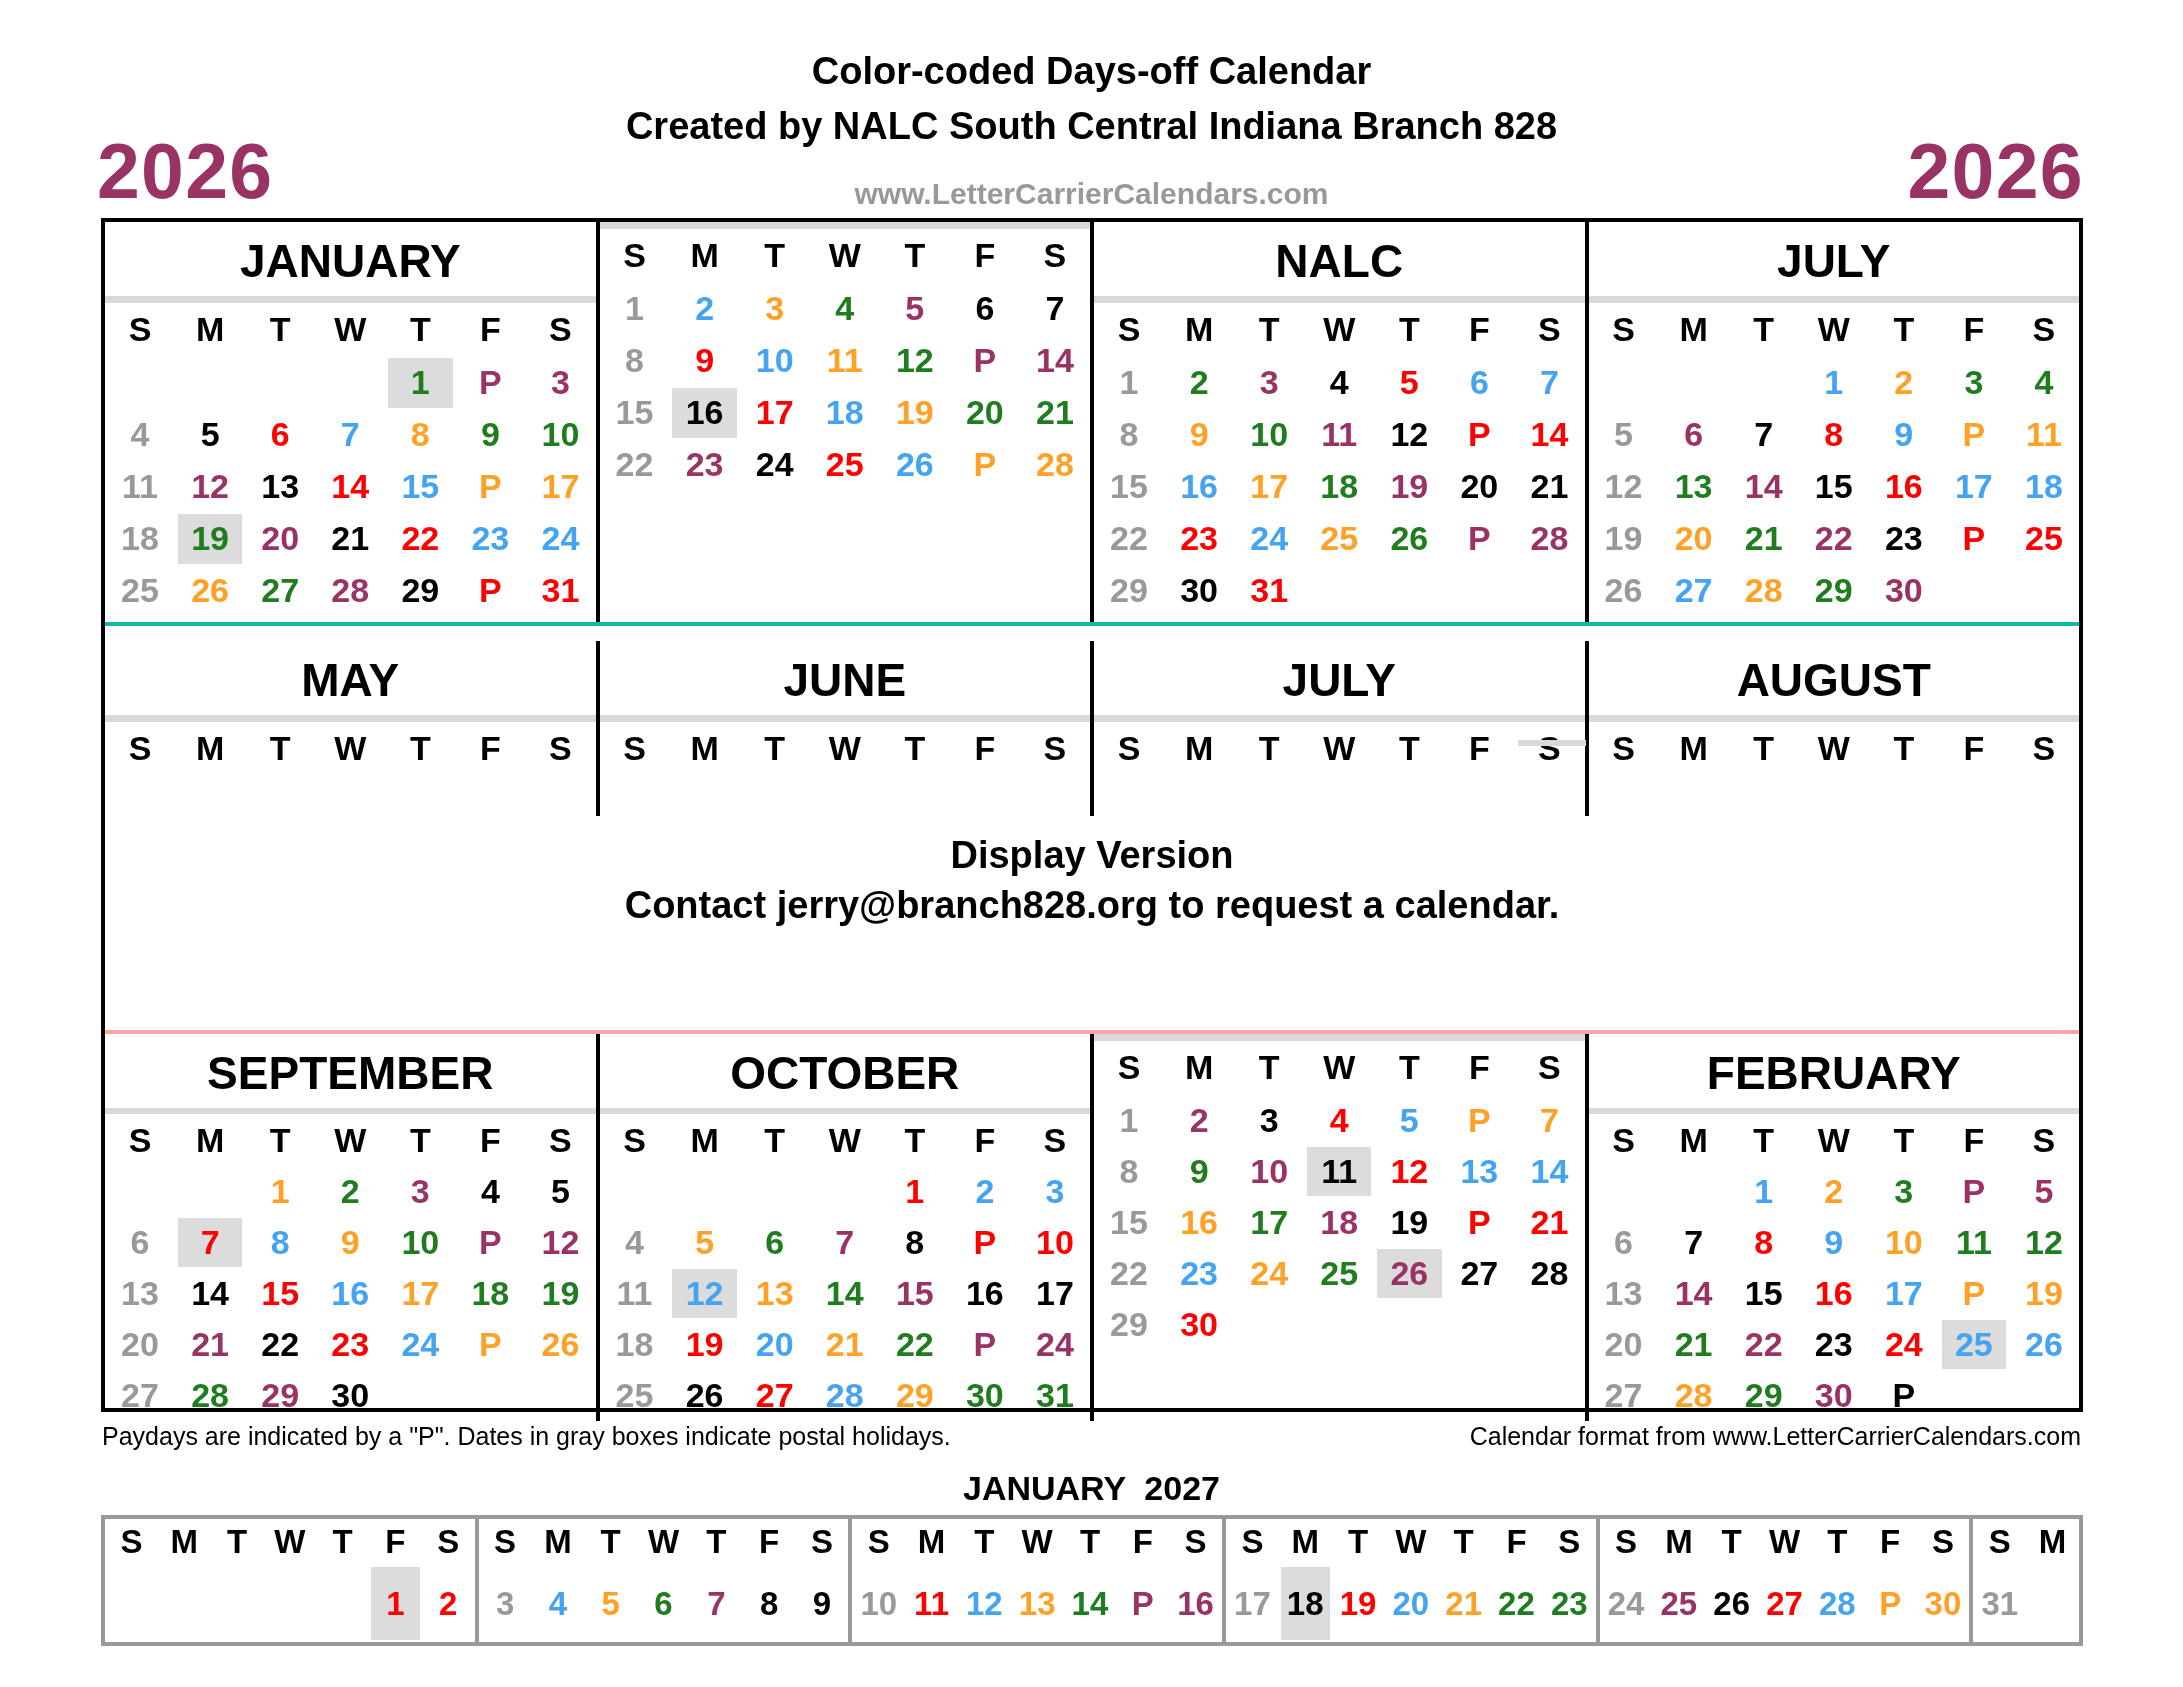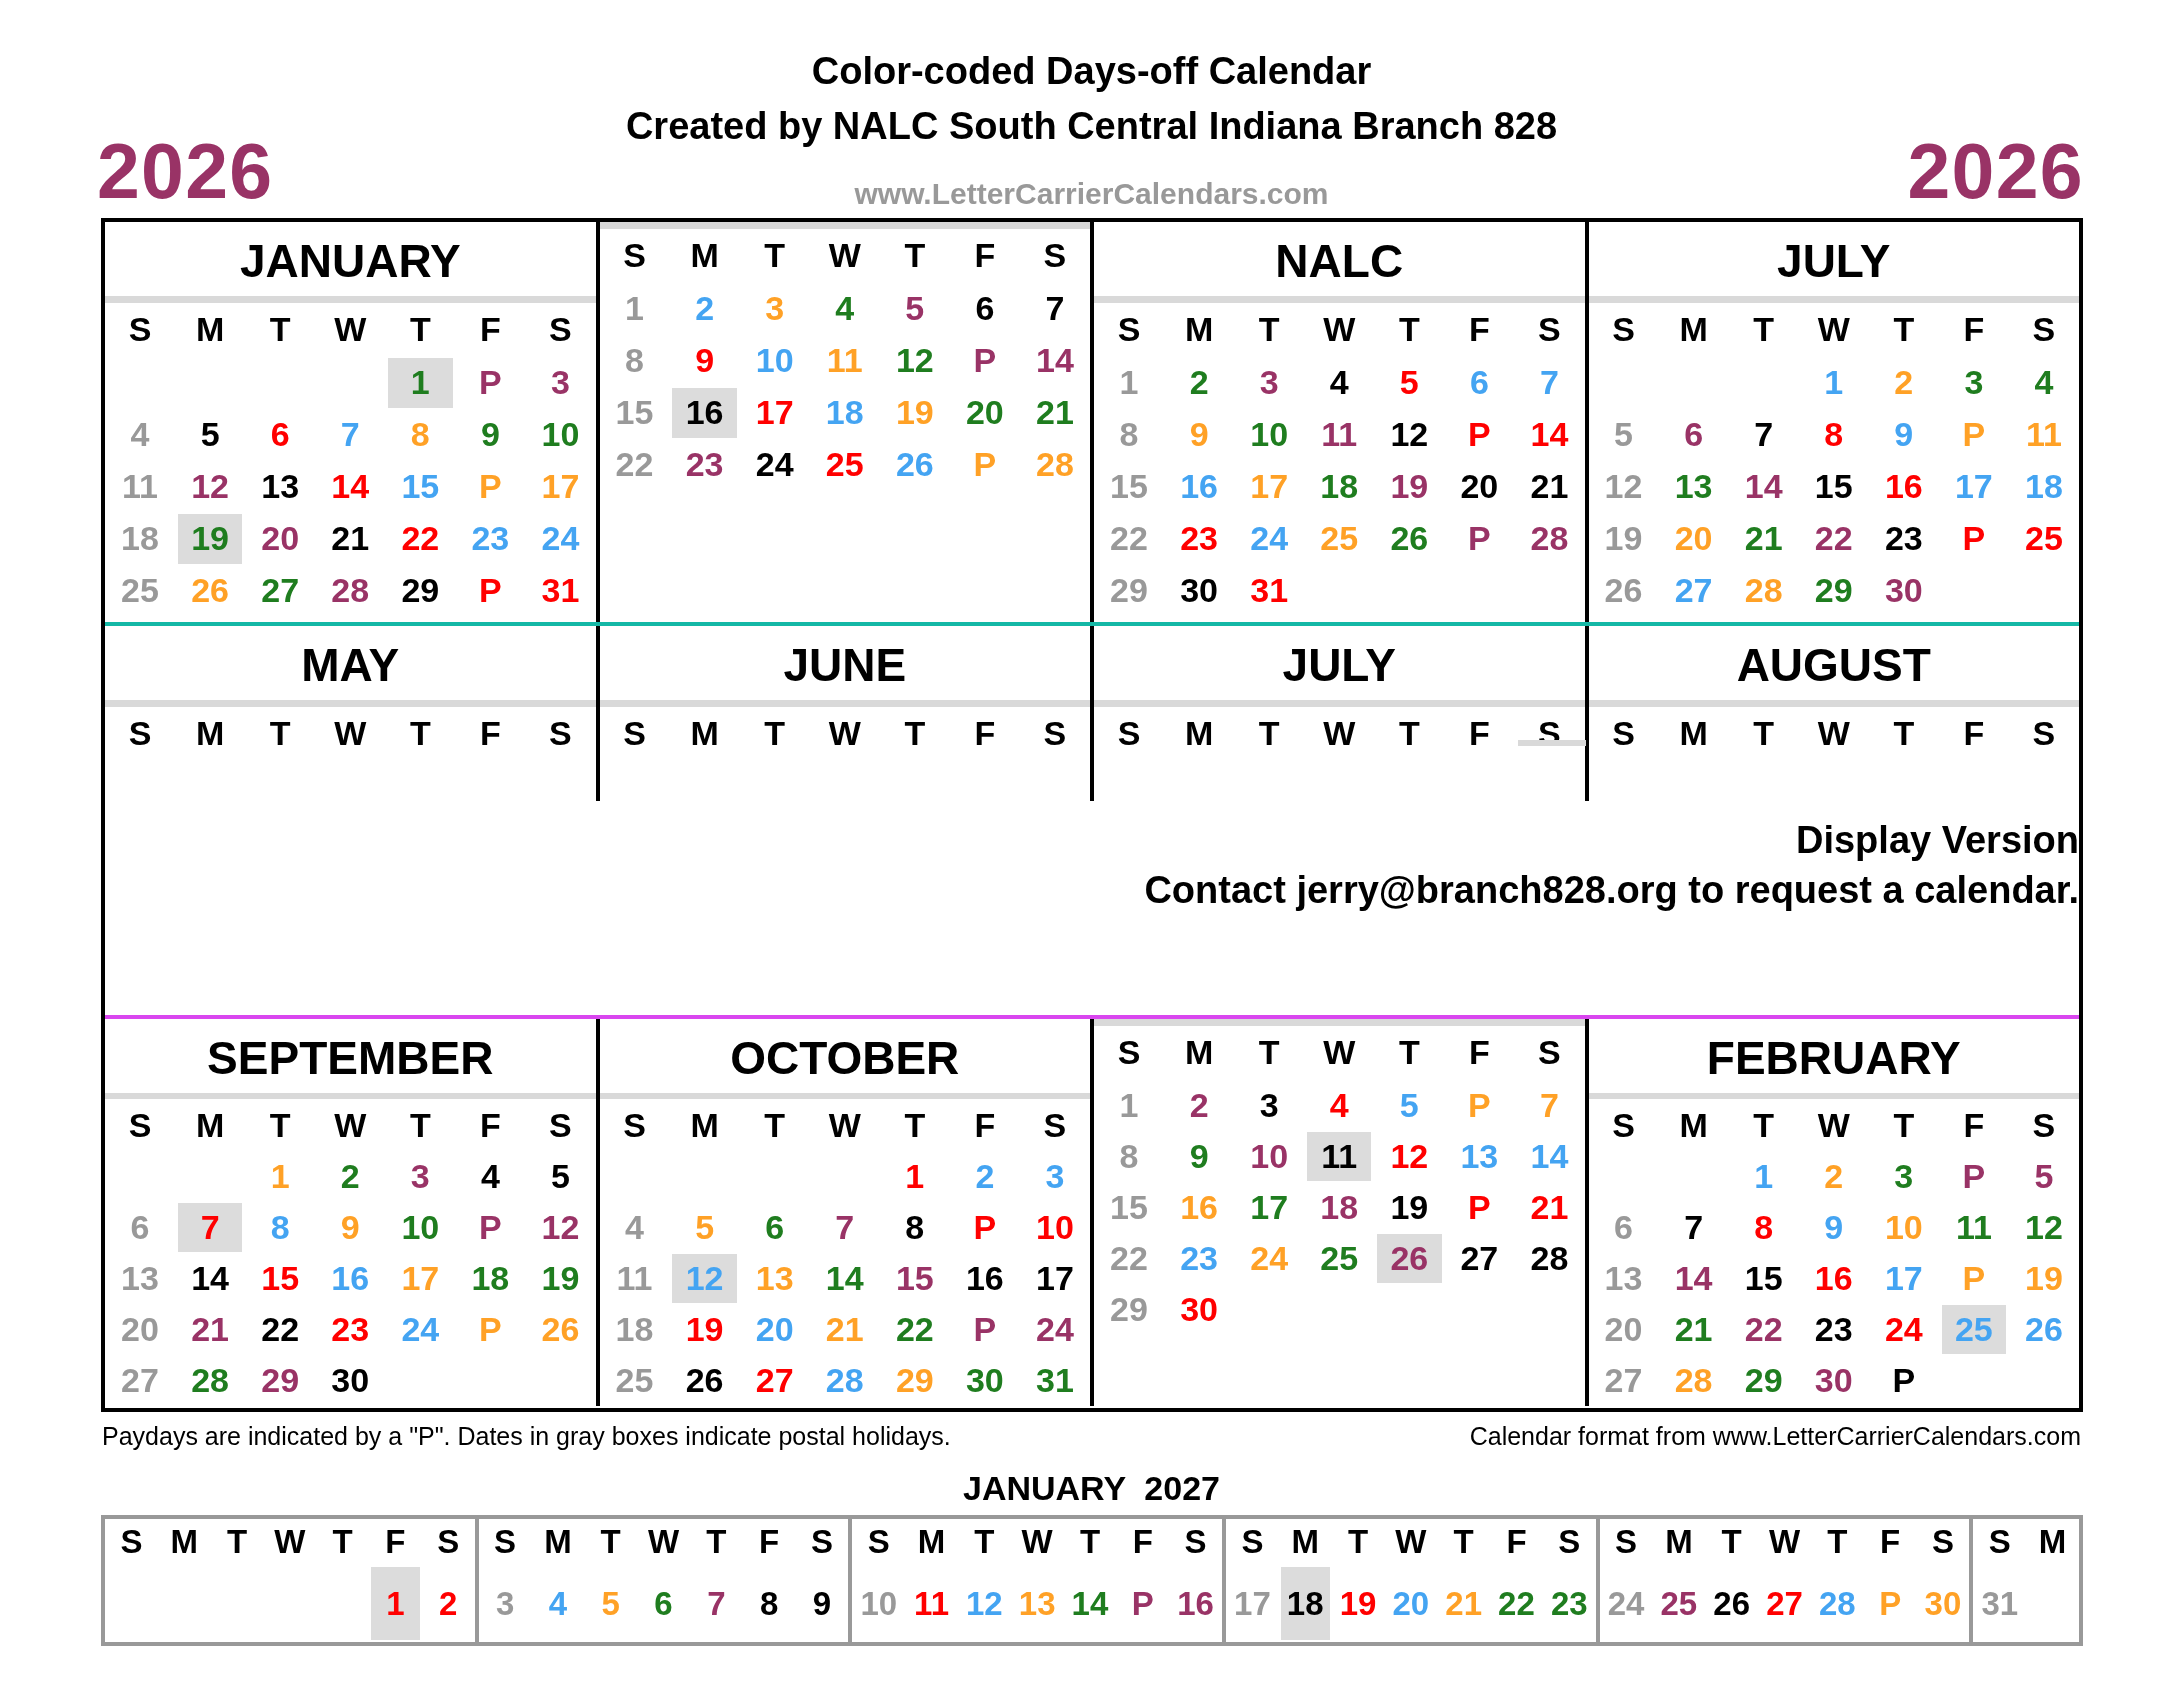--- a/index.html
+++ b/index.html
@@ -13,35 +13,35 @@
   #hdr2{top:105px;font-size:38px;}
   #url{position:absolute;left:0;width:100%;text-align:center;top:177px;font-size:30px;font-weight:bold;color:var(--url_gray);}
   .year{position:absolute;top:127px;font-size:77px;font-weight:bold;color:var(--plum);letter-spacing:1.3px;}
   #year-left{left:97px;}
   #year-right{right:99px;}
 
   #grid{position:absolute;left:101px;top:218px;width:1982px;height:1194px;
         border:4px solid #000;box-sizing:border-box;background:#fff;}
   .mrow{display:flex;}
   #row-top{height:400px;border-bottom:4px solid #14b8a6;}
-  #mid-wrap{height:389px;border-bottom:4px solid #d946ef;position:relative;}
+  #mid-wrap{height:389px;border-bottom:4px solid #fca5a5;position:relative;margin-top:15px;}
   #row-mid{height:175px;display:flex;}
   #row-bottom{height:387px;}
   .month{flex:1 1 0;border-right:4px solid #000;display:flex;flex-direction:column;overflow:hidden;min-width:0;}
   .month:last-child{border-right:none;}
   .mtitle{height:74px;line-height:79px;text-align:center;font-size:46px;font-weight:bold;}
   .mrule{height:6.6px;background:var(--rule_gray);}
   .dow{display:grid;grid-template-columns:repeat(7,1fr);height:54px;}
   .dow div,.sdow div{display:flex;align-items:center;justify-content:center;font-size:34px;font-weight:bold;}
   .dates{flex:1;display:grid;grid-template-columns:repeat(7,1fr);grid-auto-rows:52px;}
   #row-bottom .dates{grid-auto-rows:51px;}
   .dcell{display:flex;align-items:center;justify-content:center;font-size:34px;font-weight:bold;min-width:0;}
   .dcell span{display:flex;align-items:center;justify-content:center;width:92%;height:96%;}
   .dcell span.hol{background:var(--holiday_box);}
-  .note{position:absolute;left:0;width:100%;text-align:right;font-weight:bold;}
+  .note{position:absolute;left:0;width:100%;text-align:center;font-weight:bold;}
   #note1{top:193px;font-size:38px;}
   #note2{top:243px;font-size:38px;}
   #july-remnant{position:absolute;left:1518px;top:740px;width:68px;height:6px;background:var(--rule_gray);}
 
   .footer{position:absolute;top:1422px;font-size:25px;}
   #footer-left{left:102px;}
   #footer-right{right:102px;}
 
   #strip-title{position:absolute;left:0;width:100%;text-align:center;top:1469px;font-size:34px;font-weight:bold;white-space:pre;}
   #strip{position:absolute;left:101px;top:1515px;width:1982px;height:131px;

